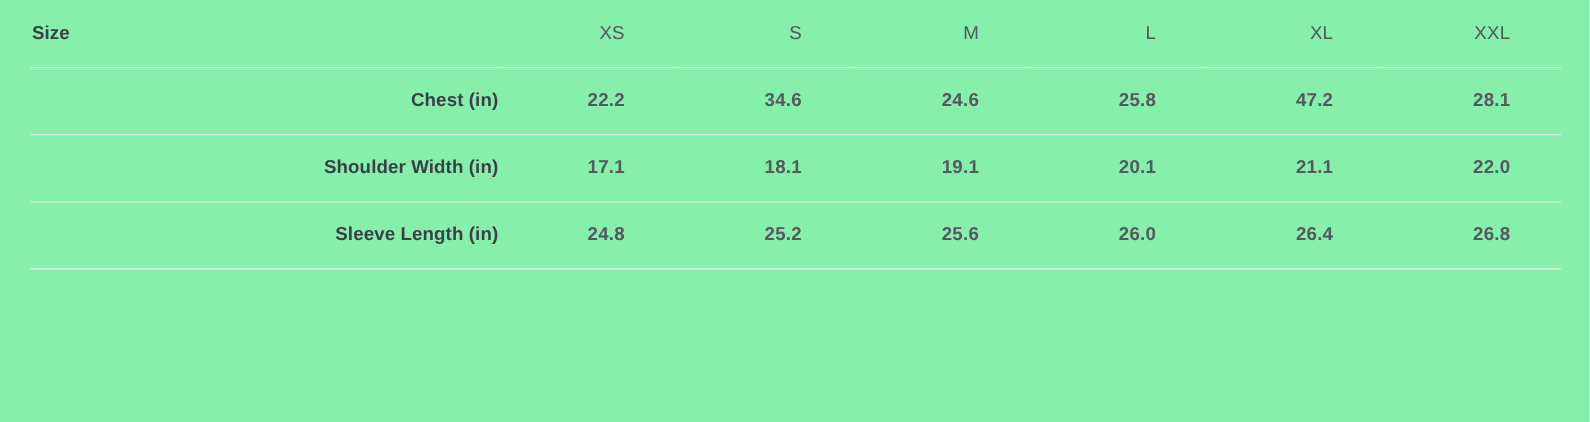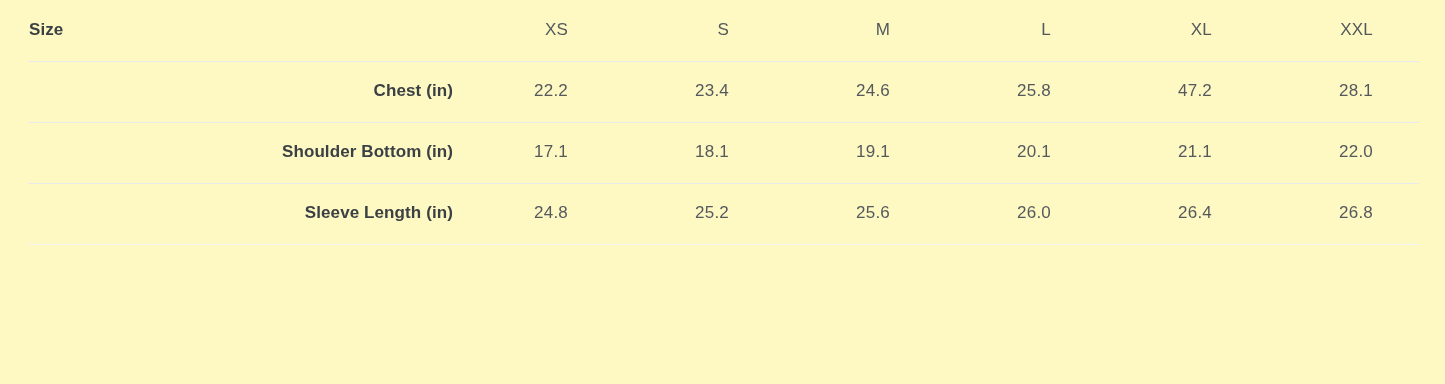--- a/index.html
+++ b/index.html
@@ -11,21 +11,21 @@
     height: 384px;
     background: #fdfdfd;
     font-family: "Liberation Sans", sans-serif;
     -webkit-font-smoothing: antialiased;
     overflow: hidden;
   }
 
   .size-chart {
     width: 1445px;
     height: 384px;
-    background: #fef9c3;
+    background: #86efac;
     box-sizing: border-box;
     padding: 0 26px 0 28px;
   }
 
   table.size-table {
     width: 1391px;
     border-collapse: collapse;
     table-layout: fixed;
   }
 
@@ -69,21 +69,21 @@
     font-size: 17px;
     font-weight: 700;
     color: #3b4044;
     letter-spacing: .1px;
     padding-left: 1px;
   }
 
   tbody td.value {
     text-align: right;
     font-size: 17px;
-    font-weight: 400;
+    font-weight: 700;
     color: #55595d;
     letter-spacing: .2px;
     padding-right: 46px;
   }
 
   tbody tr:last-child th,
   tbody tr:last-child td {
     border-bottom: 1px solid #f4f5f5;
     margin-left: 20px;
   }
@@ -110,28 +110,28 @@
         <th class="size-head">M</th>
         <th class="size-head">L</th>
         <th class="size-head">XL</th>
         <th class="size-head">XXL</th>
       </tr>
     </thead>
     <tbody>
       <tr>
         <th class="row-label">Chest (in)</th>
         <td class="value">22.2</td>
-        <td class="value">23.4</td>
+        <td class="value">34.6</td>
         <td class="value">24.6</td>
         <td class="value">25.8</td>
         <td class="value">47.2</td>
         <td class="value">28.1</td>
       </tr>
       <tr>
-        <th class="row-label">Shoulder Bottom (in)</th>
+        <th class="row-label">Shoulder Width (in)</th>
         <td class="value">17.1</td>
         <td class="value">18.1</td>
         <td class="value">19.1</td>
         <td class="value">20.1</td>
         <td class="value">21.1</td>
         <td class="value">22.0</td>
       </tr>
       <tr>
         <th class="row-label">Sleeve Length (in)</th>
         <td class="value">24.8</td>

